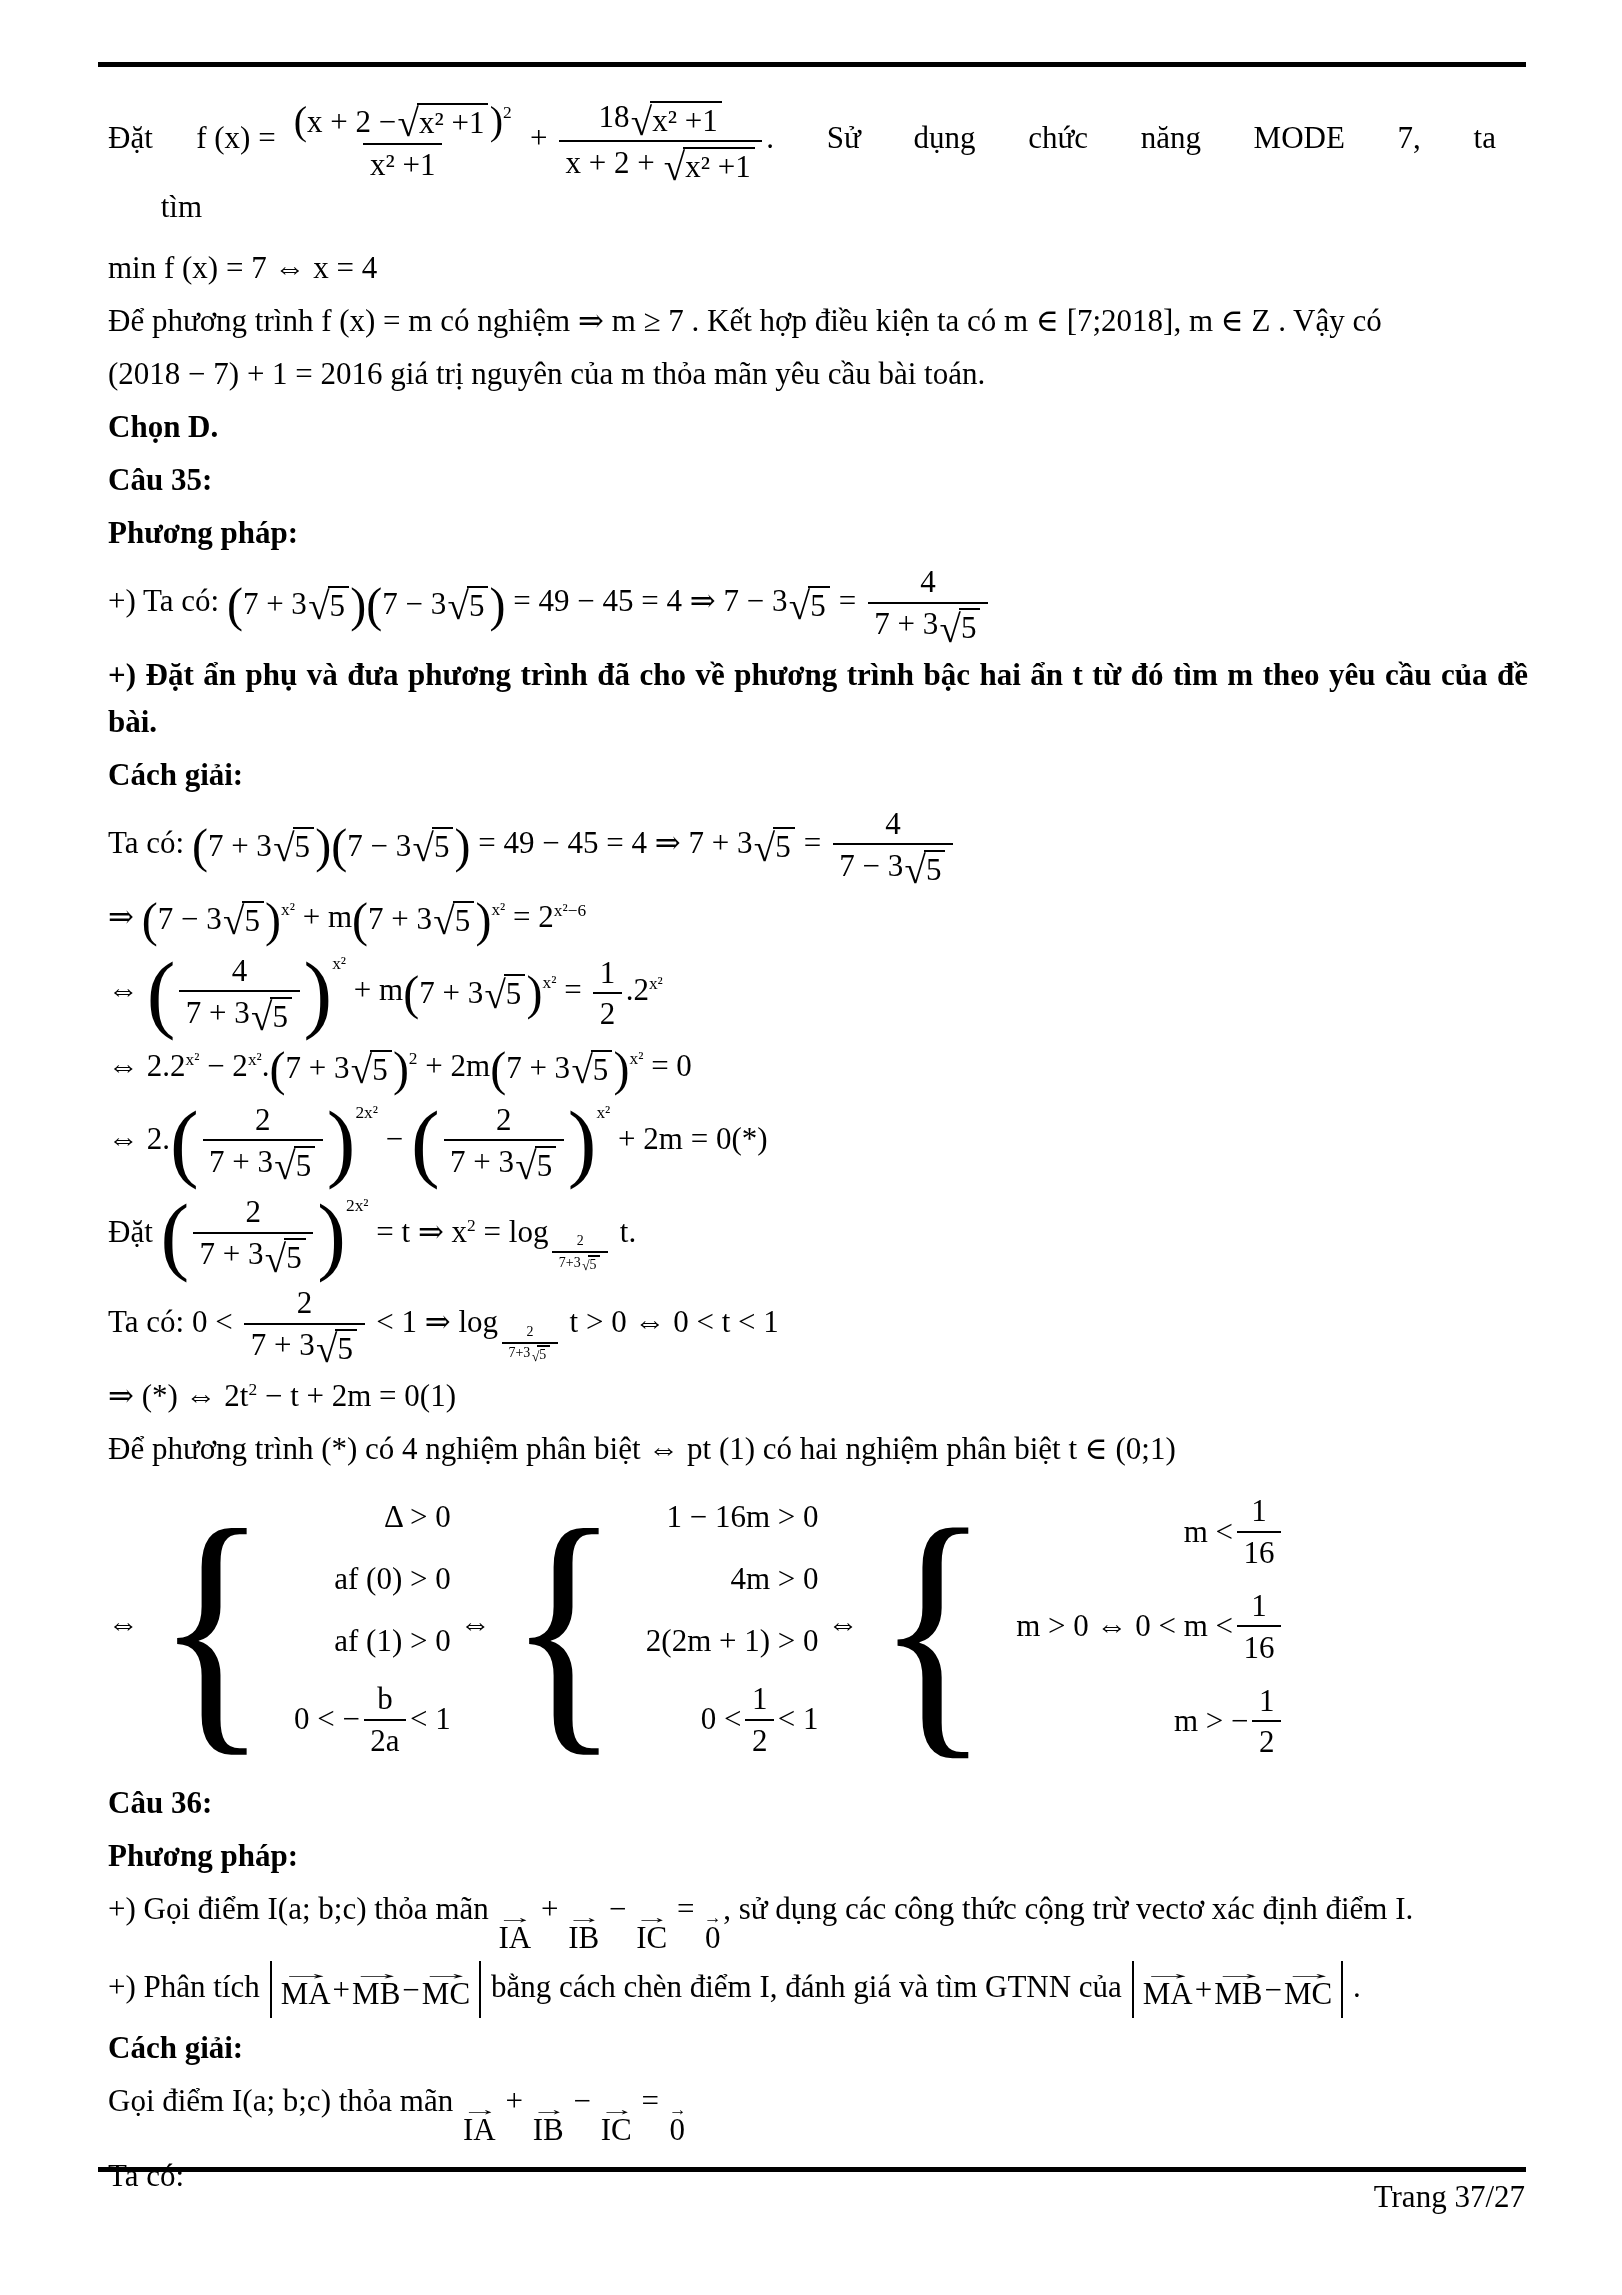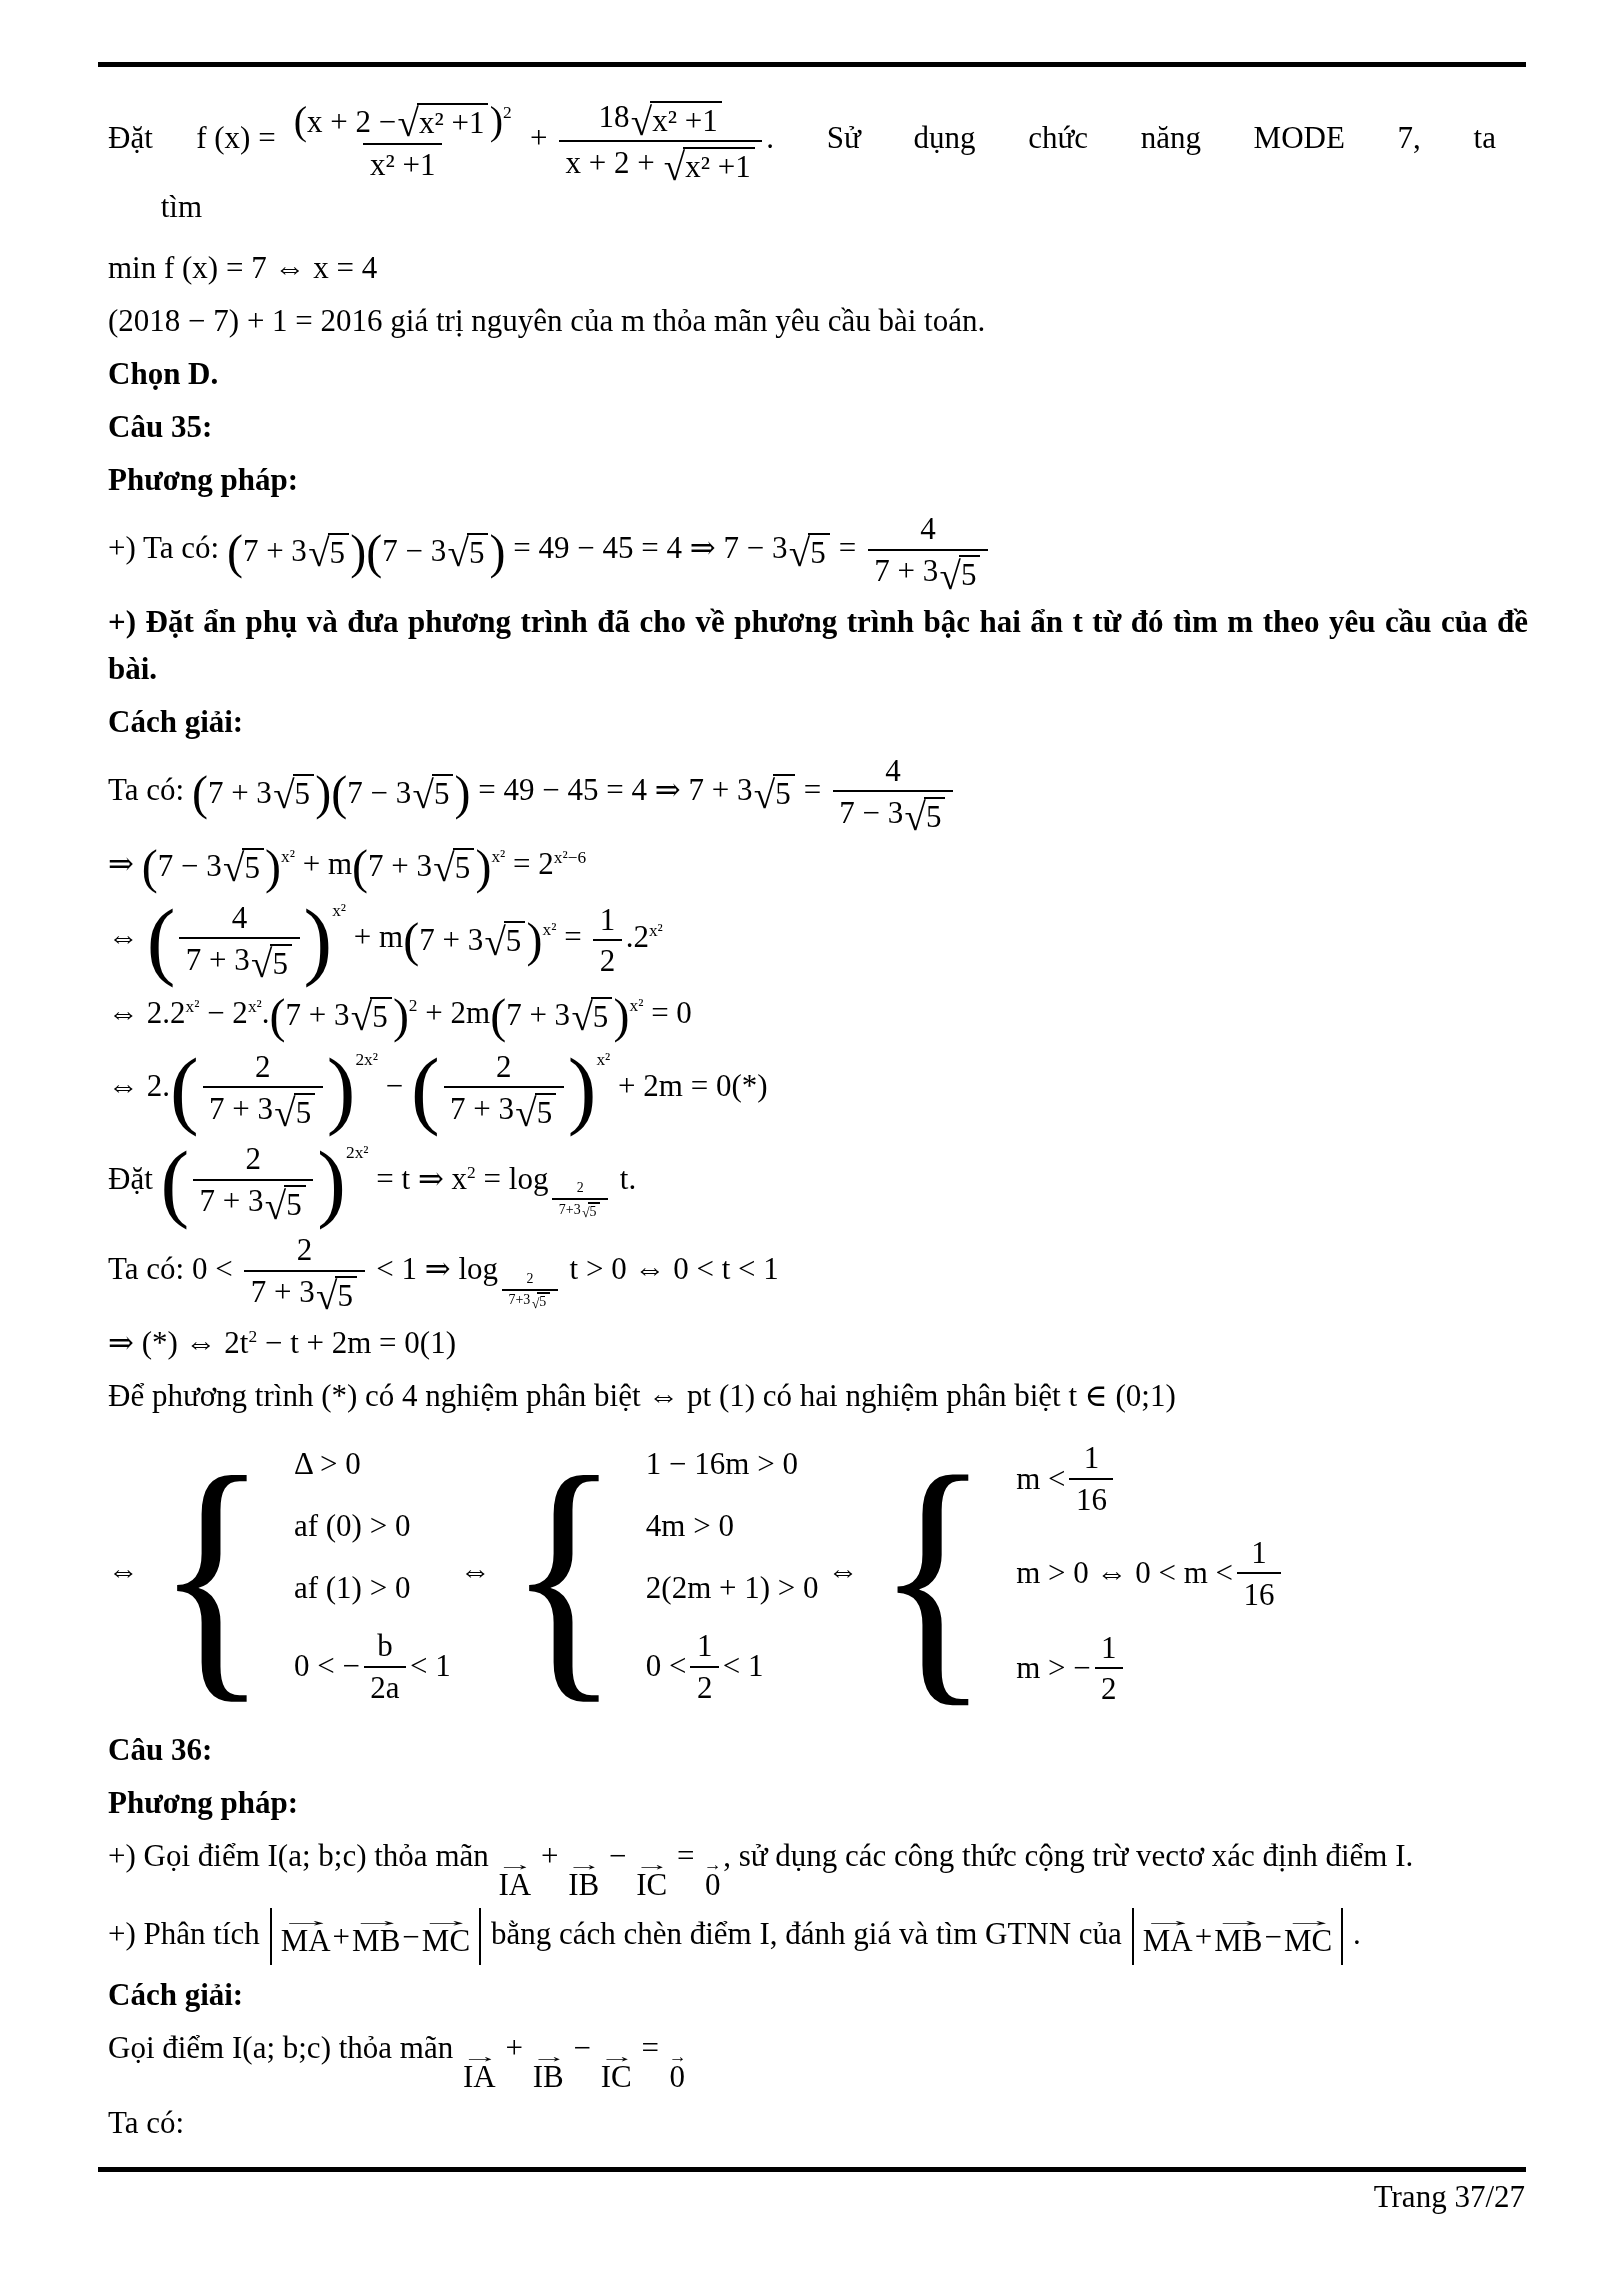--- a/index.html
+++ b/index.html
@@ -37,21 +37,21 @@
   
   .absg{display:inline-flex;align-items:center;vertical-align:middle;
         border-left:2px solid #000;border-right:2px solid #000;padding:5.2px 6.5px;margin:0 2.6px;}
   
   .vec{display:inline-flex;flex-direction:column;align-items:center;vertical-align:-0.12em;
        line-height:1;margin:0 2px;}
   .vec-arrow{font-size:0.55em;line-height:0.55;transform-origin:center bottom;}
   .vec-base{line-height:1.05;}
   
   .cases{display:inline-flex;align-items:center;vertical-align:middle;margin:0 9.2px;}
-  .cases-col{display:inline-flex;flex-direction:column;align-items:flex-start;row-gap:15.7px;padding-left:6.5px;}
+  .cases-col{display:inline-flex;flex-direction:column;align-items:flex-end;row-gap:15.7px;padding-left:6.5px;}
   .case-row{display:inline-flex;align-items:center;}
   .brace{line-height:1;transform:scaleX(0.85);transform-origin:left center;}
   
   .footer{position:absolute;right:98px;top:2179px;text-align:right;}
 </style>
 </head>
 <body>
 
 <div class="page">
   <div class="rule rule-top"></div>
@@ -70,20 +70,21 @@
           <span class="num">18<span class="sqrt">
               <span class="rad" style="font-size: 39px;">√</span>
               <span class="sqb">x² +1</span>
             </span></span>
           <span class="den">x + 2 + <span class="sqrt">
               <span class="rad" style="font-size: 39px;">√</span>
               <span class="sqb">x² +1</span>
             </span></span>
         </span>.<span class="sp" style="width: 1.7em;"></span>Sử<span class="sp" style="width: 1.7em;"></span>dụng<span class="sp" style="width: 1.7em;"></span>chức<span class="sp" style="width: 1.7em;"></span>năng<span class="sp" style="width: 1.7em;"></span>MODE<span class="sp" style="width: 1.7em;"></span>7,<span class="sp" style="width: 1.7em;"></span>ta<span class="sp" style="width: 1.7em;"></span>tìm</div>
       <div class="line">min f (x) = 7 ⇔ x = 4</div>
+      <div class="line">Để phương trình  f (x) = m  có nghiệm  ⇒ m ≥ 7 . Kết hợp điều kiện ta có  m ∈ [7;2018], m ∈ Z . Vậy có</div>
       <div class="line">(2018 − 7) + 1 = 2016  giá trị nguyên của m thỏa mãn yêu cầu bài toán.</div>
       <div class="line heading">Chọn D.</div>
       <div class="line heading">Câu 35:</div>
       <div class="line heading">Phương pháp:</div>
       <div class="line">+) Ta có: <span class="grp">
           <span class="fence" style="font-size: 48px;">(</span>
           <span class="grp-c">7 + 3<span class="sqrt">
               <span class="rad" style="font-size: 39px;">√</span>
               <span class="sqb">5</span>
             </span></span>

